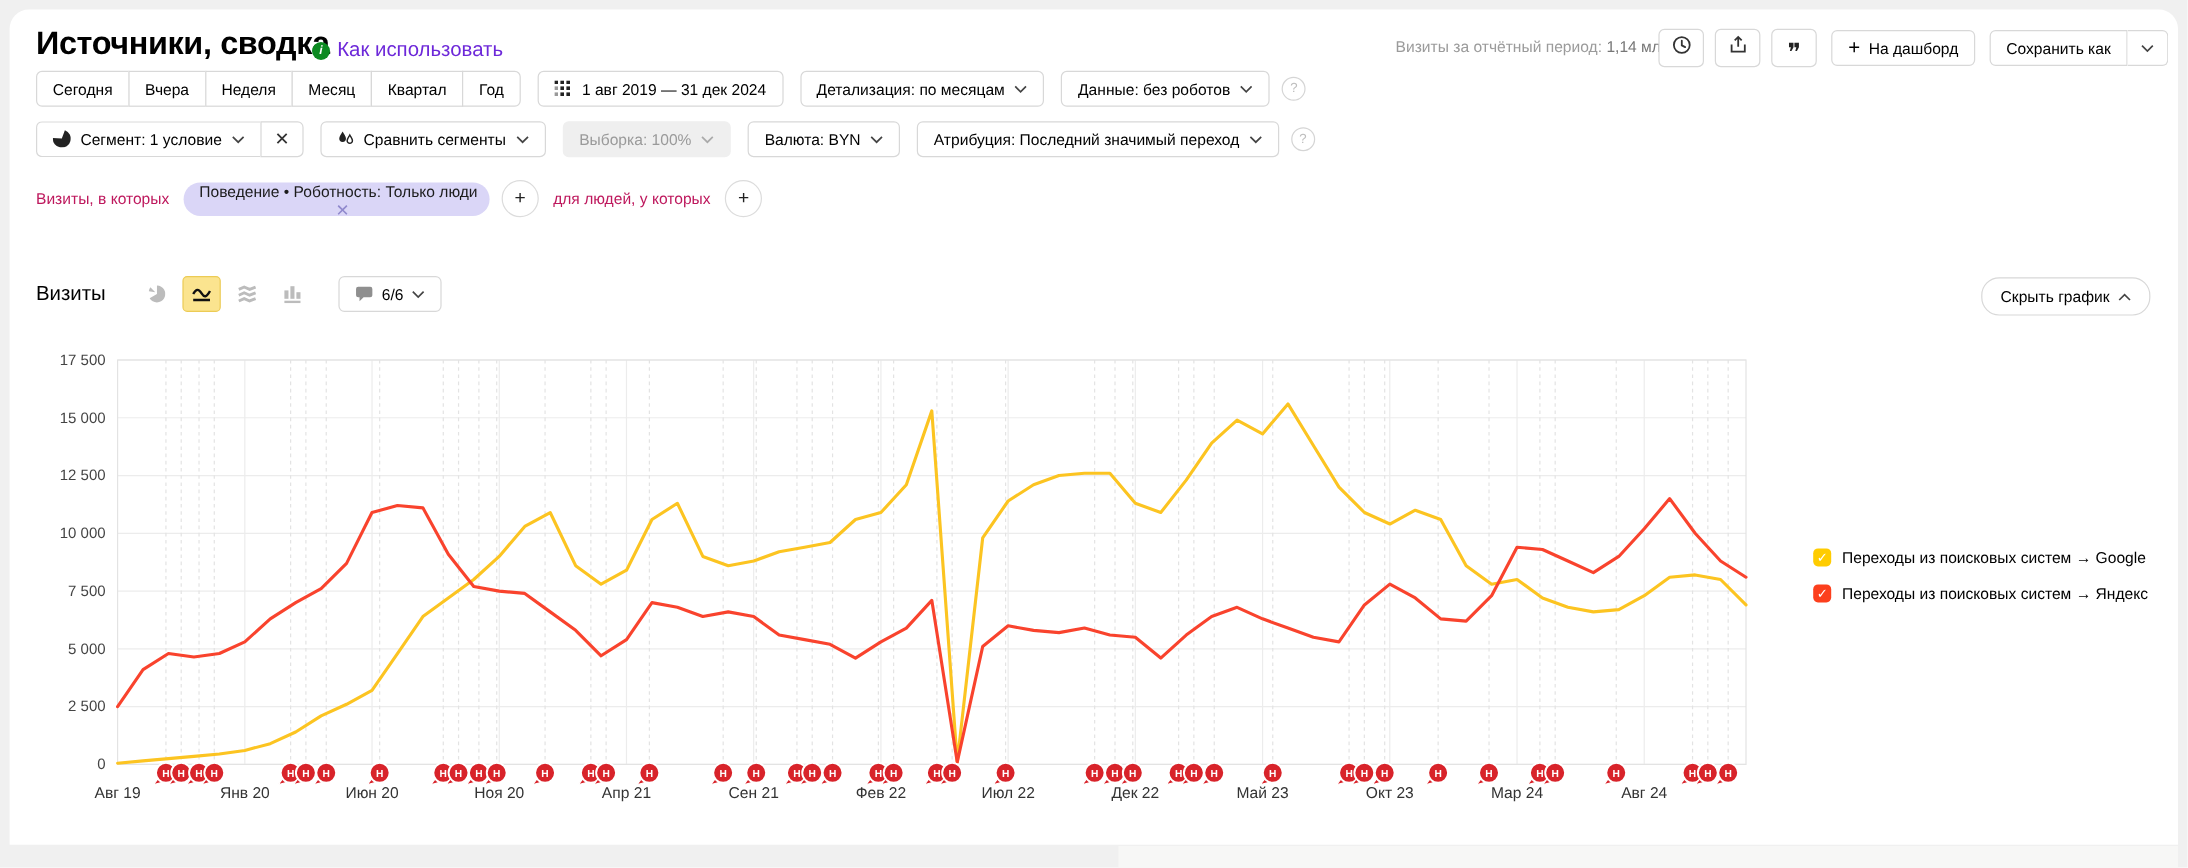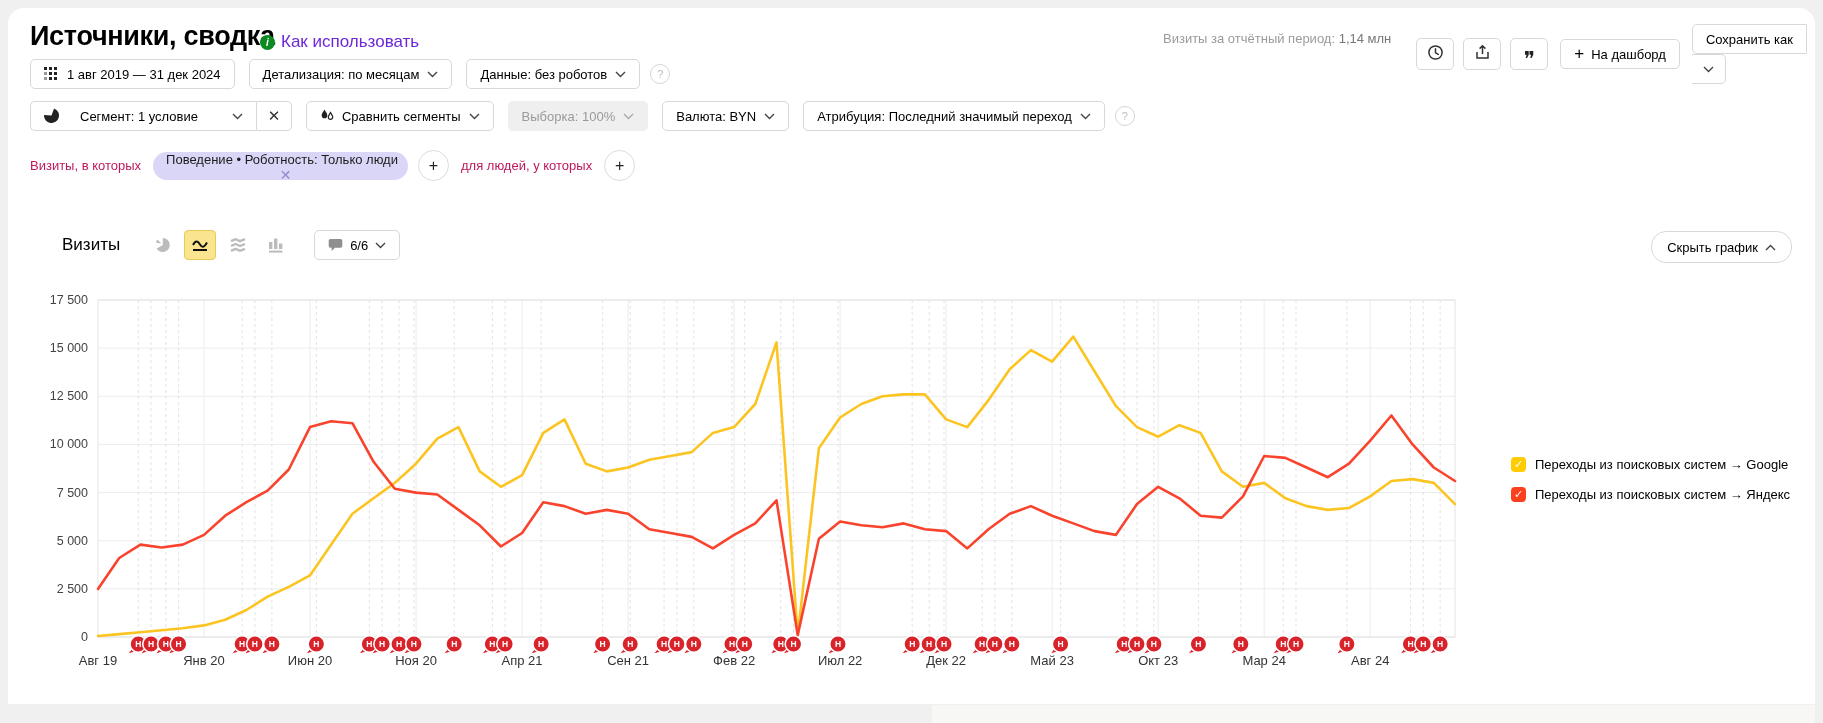--- a/index.html
+++ b/index.html
@@ -17,49 +17,49 @@
   .howto{position:absolute;left:260px;top:32px;display:flex;align-items:center;gap:6px;cursor:pointer;}
   .howto .txt{font-size:17px;color:#6d28d9;}
   .info-badge{width:15px;height:15px;border-radius:50%;background:#0c8a21;color:#fff;font-size:10px;font-weight:700;display:flex;align-items:center;justify-content:center;font-style:italic;}
   .visits-summary{position:absolute;left:1163px;top:31px;font-size:13px;color:#9b9b9b;}
   .visits-summary b{color:#777;font-weight:400;}
 
   .top-actions{position:absolute;right:16px;top:24px;display:flex;align-items:center;}
   .icon-btn{width:36px;height:30px;border:1px solid #d8d8d8;border-radius:5px;background:#fff;display:flex;align-items:center;justify-content:center;margin-left:9px;cursor:pointer;}
   .btn{height:30px;border:1px solid #d8d8d8;border-radius:5px;background:#fff;display:flex;align-items:center;justify-content:center;font-size:13px;color:#000;padding:0 13px;cursor:pointer;box-sizing:border-box;}
   .dash-btn{margin-left:12px;gap:7px;}
-  .split{display:flex;margin-left:12px;flex-direction:column;}
+  .split{display:flex;margin-left:12px;}
   .split .btn{border-radius:5px 0 0 5px;}
   .split .chev-seg{width:34px;height:30px;border:1px solid #d8d8d8;border-left:none;border-radius:0 5px 5px 0;background:#fff;display:flex;align-items:center;justify-content:center;cursor:pointer;box-sizing:border-box;}
 
   
   .row1{position:absolute;left:30px;top:59px;display:flex;align-items:center;}
   .row2{position:absolute;left:30px;top:101px;display:flex;align-items:center;}
   .seg-group{display:flex;margin-right:14px;}
-  .seg-group .btn{border-radius:5px 0 0 5px;border-right:none;gap:13px;}
+  .seg-group .btn{border-radius:5px 0 0 5px;border-right:none;}
   .seg-group .x-seg{width:36px;height:30px;border:1px solid #d8d8d8;border-radius:0 5px 5px 0;background:#fff;display:flex;align-items:center;justify-content:center;font-size:15px;color:#333;cursor:pointer;box-sizing:border-box;}
   .pgroup{display:flex;margin-right:14px;}
   .pgroup .btn{border-radius:0;margin-left:-1px;}
   .pgroup .btn:first-child{border-radius:5px 0 0 5px;margin-left:0;}
   .pgroup .btn:last-child{border-radius:0 5px 5px 0;}
   .mr14{margin-right:14px;} .mr10{margin-right:10px;}
   .btn .gap{display:inline-block;width:8px;}
   .btn-disabled{background:#efefef;border-color:#efefef;color:#9a9a9a;}
   .help-circle{width:18px;height:18px;border-radius:50%;border:1px solid #d5d5d5;color:#bdbdbd;font-size:11px;display:flex;align-items:center;justify-content:center;}
 
   
   .row3{position:absolute;left:30px;top:150px;display:flex;align-items:center;}
   .muted{font-size:13px;color:#be185d;}
   .chip{height:28px;background:#dad6f7;border-radius:14px;display:flex;align-items:center;padding:0 10px 0 13px;margin:0 10px 0 12px;font-size:13px;color:#1c1c1c;cursor:pointer;flex-direction:column;}
   .chip .x{margin-left:7px;color:#9089cd;font-size:14px;cursor:pointer;}
   .plus-circle{width:29px;height:29px;border-radius:50%;border:1px solid #dcdcdc;background:#fff;color:#222;font-size:16px;display:flex;align-items:center;justify-content:center;cursor:pointer;margin:0 12px;}
 
   
   .chart-header{position:absolute;left:30px;top:230px;display:flex;align-items:center;}
-  .metric-title{font-size:17px;color:#000;margin-right:26px;margin-left:32px;}
+  .metric-title{font-size:17px;color:#000;margin-right:26px;}
   .ctype{width:32px;height:30px;border-radius:4px;display:flex;align-items:center;justify-content:center;cursor:pointer;margin-right:6px;background:transparent;border:1px solid transparent;box-sizing:border-box;}
   .ctype.selected{background:#fbe48f;border-color:#eccb55;}
   .notes-btn{margin-left:16px;gap:7px;}
   .hide-chart{position:absolute;right:31px;top:231px;height:30px;border:1px solid #d8d8d8;border-radius:15px;background:#fff;display:flex;align-items:center;gap:7px;padding:0 15px;font-size:13px;color:#000;cursor:pointer;}
 
   
   .legend{position:absolute;left:1511px;top:453px;}
   .legend-row{display:flex;align-items:center;gap:9px;height:22px;margin-bottom:8px;cursor:pointer;}
   .cbx{width:15px;height:15px;border-radius:4px;display:flex;align-items:center;justify-content:center;}
   .legend-label{font-size:13px;color:#000;}
@@ -113,20 +113,28 @@
     <div class="btn">Сохранить как</div>
     <div class="chev-seg">
       <svg width="11" height="7" viewBox="0 0 11 7">
           <path d="M1 1 L5.5 5.5 L10 1" stroke="#444" stroke-width="1.4" fill="none"></path>
         </svg>
     </div>
   </div>
 </div>
 
 <div class="row1">
+  <div class="pgroup">
+    <div class="btn">Сегодня</div>
+    <div class="btn">Вчера</div>
+    <div class="btn">Неделя</div>
+    <div class="btn">Месяц</div>
+    <div class="btn">Квартал</div>
+    <div class="btn">Год</div>
+  </div>
   <div class="btn mr14">
     <span style="margin-right:9px;margin-top:1px;">
       <svg width="14" height="13" viewBox="0 0 14 13">
           <g fill="#222">
             <rect x="0" y="0" width="3" height="3"></rect>
             <rect x="5" y="0" width="3" height="3"></rect>
             <rect x="10" y="0" width="3" height="3"></rect>
             <rect x="0" y="5" width="3" height="3" fill="#999"></rect>
             <rect x="5" y="5" width="3" height="3"></rect>
             <rect x="10" y="5" width="3" height="3"></rect>

